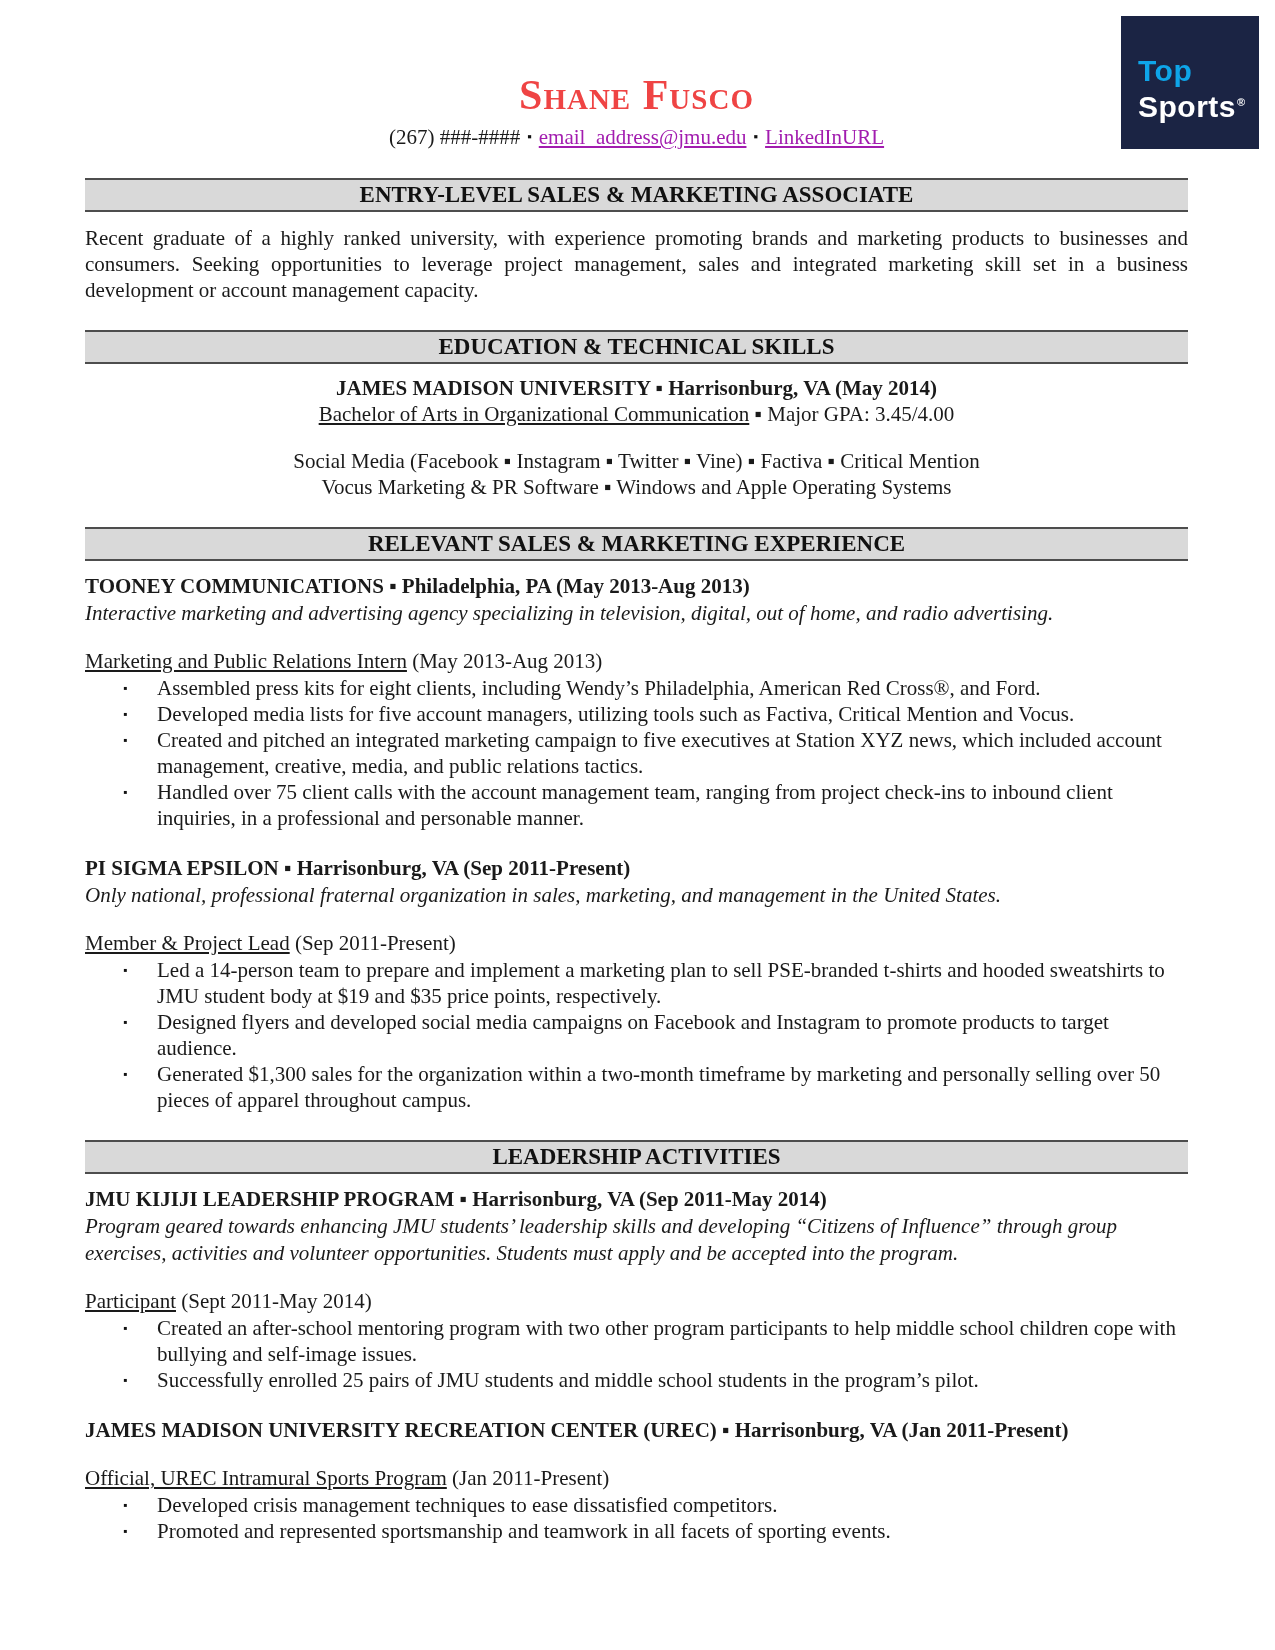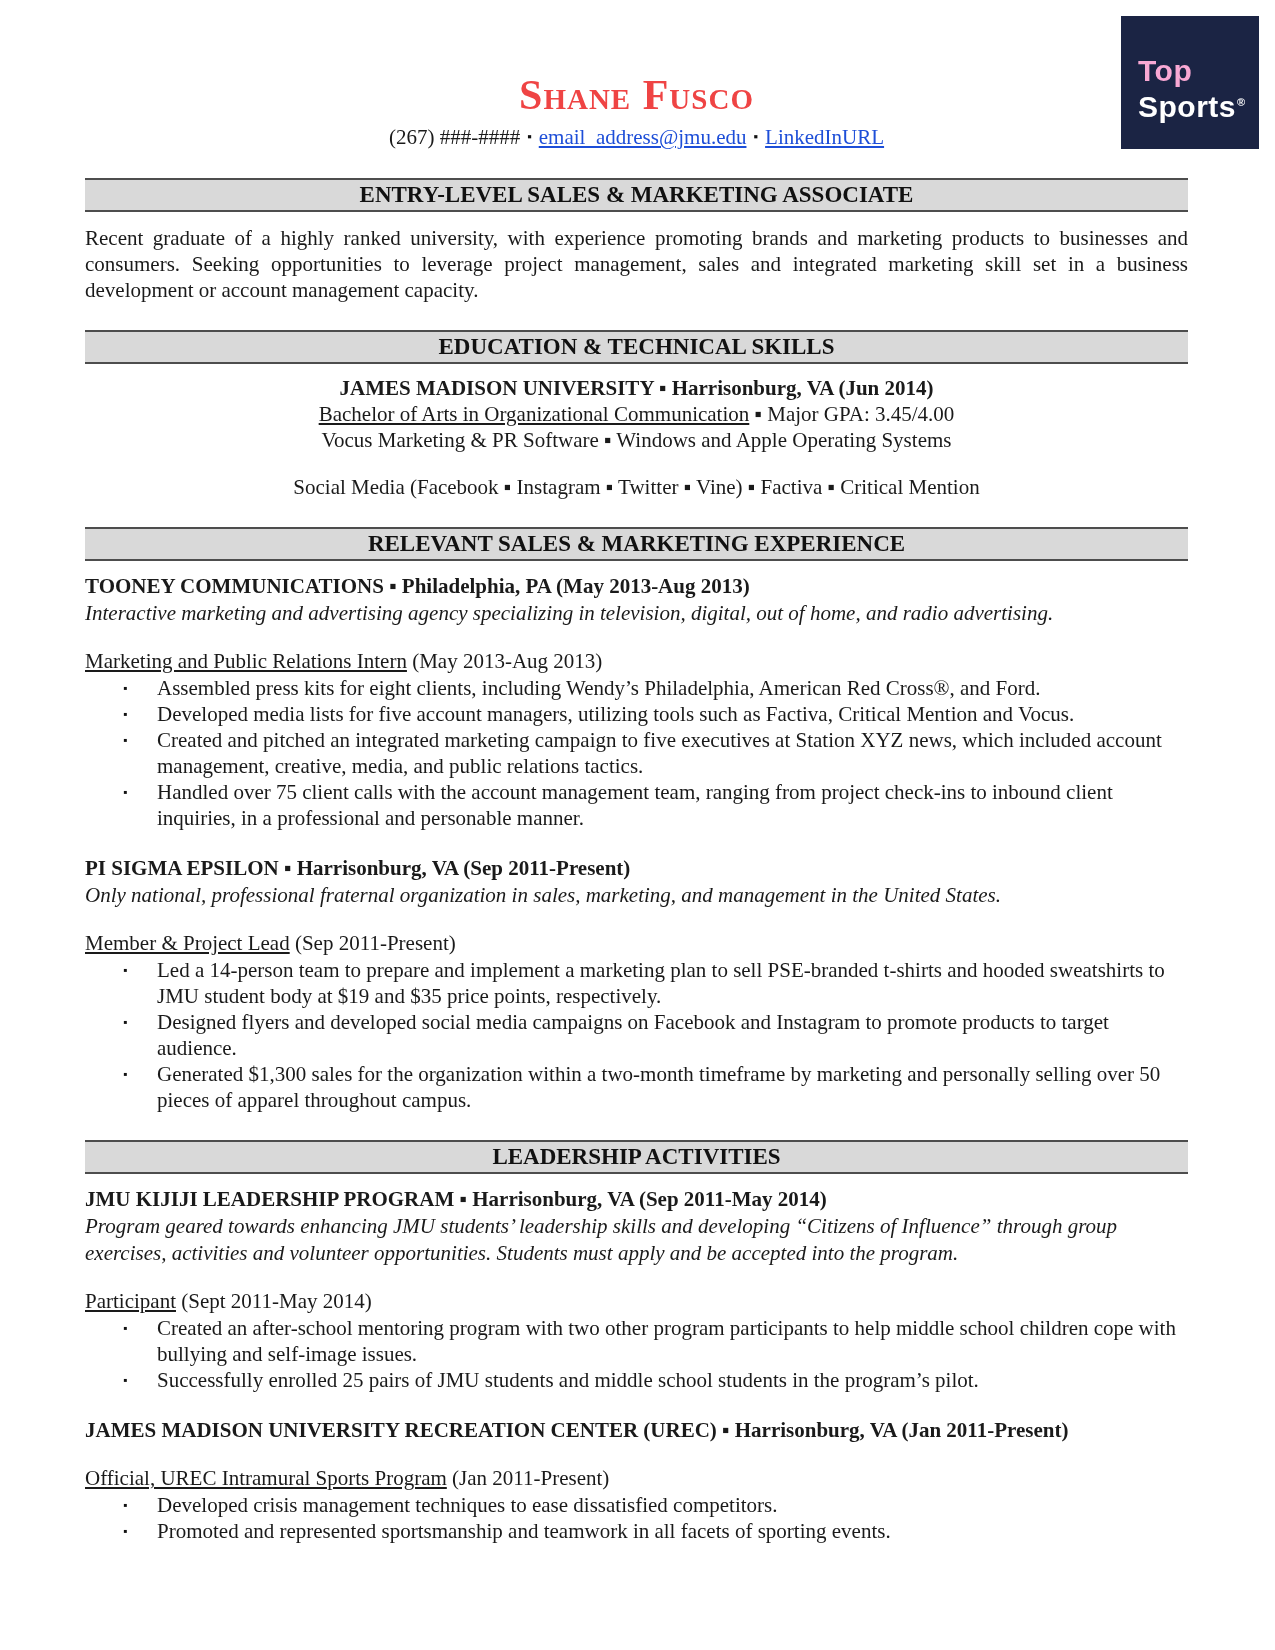--- a/index.html
+++ b/index.html
@@ -16,34 +16,34 @@
   
   .logo {
     position:absolute; left:1121px; top:16px;
     width:138px; height:133px;
     background:#1b2444;
     box-sizing:border-box;
     padding:40px 0 0 17px;
     font-family:"Liberation Sans","DejaVu Sans",sans-serif;
     font-weight:bold;
   }
-  .logo-top    { color:#f9a8d4; font-size:30px; line-height:30px; letter-spacing:0.5px; }
+  .logo-top    { color:#0ea5e9; font-size:30px; line-height:30px; letter-spacing:0.5px; }
   .logo-resume { color:#ffffff; font-size:30px; line-height:33px; letter-spacing:0.5px; }
   .logo .reg   { font-size:11px; vertical-align:11px; margin-left:1px; }
 
   
   .name {
     margin:0; text-align:center;
     font-size:42px; line-height:46px;
     font-weight:bold; font-variant:small-caps;
     letter-spacing:1px; color:#ef4444;
   }
   .contact { text-align:center; font-size:21px; line-height:27px; margin-top:5px; }
   .contact .sep { font-size:13px; vertical-align:3px; margin:0 7px; color:#111; }
-  a.link { color:#1d4ed8; text-decoration:underline; cursor:pointer; }
+  a.link { color:#a21caf; text-decoration:underline; cursor:pointer; }
 
   
   .bar {
     margin-top:27px;
     background:#d9d9d9;
     border-top:2px solid #4d4d4d;
     border-bottom:2px solid #4d4d4d;
     text-align:center;
     font-weight:bold;
     font-size:23px; line-height:27px;
@@ -94,24 +94,24 @@
     <div class="contact">
       <span>(267) ###-####</span><span class="sep">▪</span><a class="link">email_address@jmu.edu</a><span class="sep">▪</span><a class="link">LinkedInURL</a>
     </div>
   </header>
 
   <div class="bar"><span>ENTRY-LEVEL SALES &amp; MARKETING ASSOCIATE</span></div>
   <p class="summary">Recent graduate of a highly ranked university, with experience promoting brands and marketing products to businesses and consumers. Seeking opportunities to leverage project management, sales and integrated marketing skill set in a business development or account management capacity.</p>
 
   <div class="bar"><span>EDUCATION &amp; TECHNICAL SKILLS</span></div>
   <div>
-    <p class="edu-line edu-first"><span>JAMES MADISON UNIVERSITY</span><span> ▪ Harrisonburg, VA (Jun 2014)</span></p>
+    <p class="edu-line edu-first"><span>JAMES MADISON UNIVERSITY</span><span> ▪ Harrisonburg, VA (May 2014)</span></p>
     <p class="edu-line"><span class="u">Bachelor of Arts in Organizational Communication</span><span> ▪ Major GPA: 3.45/4.00</span></p>
+    <p class="edu-line edu-skills">Social Media (Facebook ▪ Instagram ▪ Twitter ▪ Vine) ▪ Factiva ▪ Critical Mention</p>
     <p class="edu-line">Vocus Marketing &amp; PR Software ▪ Windows and Apple Operating Systems</p>
-    <p class="edu-line edu-skills">Social Media (Facebook ▪ Instagram ▪ Twitter ▪ Vine) ▪ Factiva ▪ Critical Mention</p>
   </div>
 
   <div class="bar"><span>RELEVANT SALES &amp; MARKETING EXPERIENCE</span></div>
 
   <div class="entry-first">
     <p class="org"><span>TOONEY COMMUNICATIONS</span><span> ▪ Philadelphia, PA (May 2013-Aug 2013)</span></p>
     <p class="tagline">Interactive marketing and advertising agency specializing in television, digital, out of home, and radio advertising.</p>
     <p class="role"><span class="u">Marketing and Public Relations Intern</span><span> (May 2013-Aug 2013)</span></p>
     <ul class="bullets">
       <li><span class="bm">▪</span><span>Assembled press kits for eight clients, including Wendy’s Philadelphia, American Red Cross®, and Ford.</span></li>

